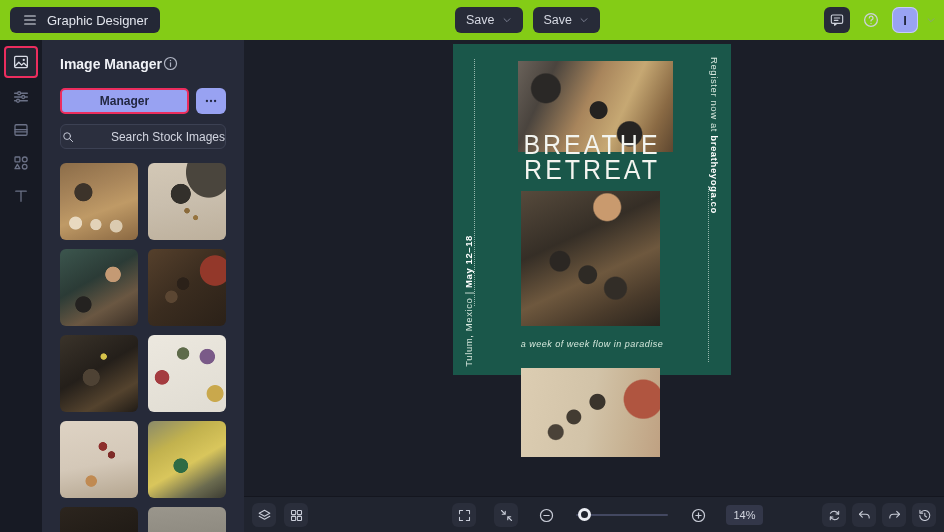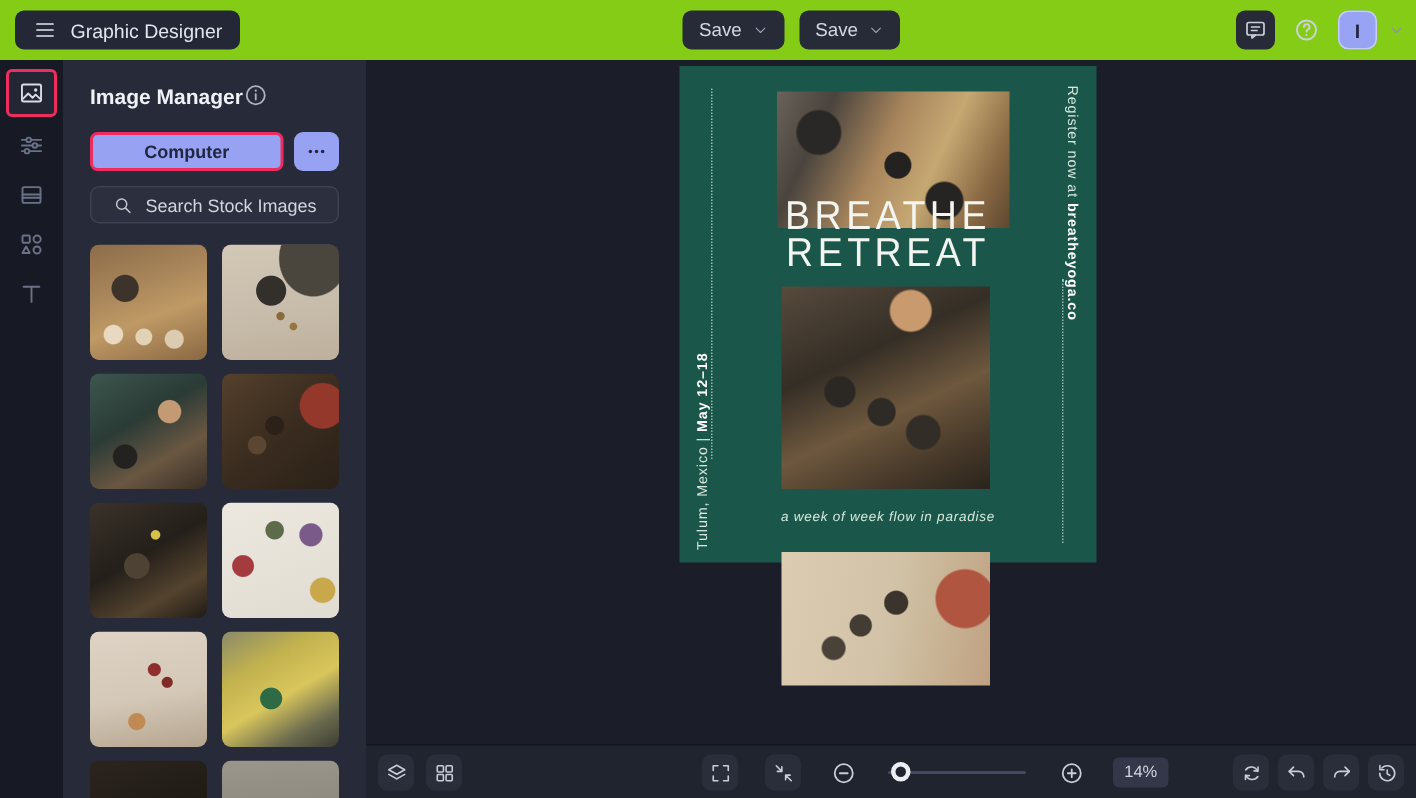--- a/index.html
+++ b/index.html
@@ -46,21 +46,21 @@
   .panel-title { font-size:14px; font-weight:bold; color:#f0f2f7; }
   .info-btn { color:#aeb3c2; }
   .src-row { display:flex; gap:7px; margin-top:16px; }
   .computer-btn { flex:1; height:26px; background:#98a2f2; border:2px solid #ec2d5e; border-radius:5px;
                   display:flex; align-items:center; justify-content:center;
                   color:#222741; font-size:12px; font-weight:bold; }
   .more-btn { width:30px; height:26px; background:#98a2f2; border-radius:6px;
               display:flex; align-items:center; justify-content:center;
               color:#222741; font-size:11px; font-weight:bold; letter-spacing:1px; }
   .search-bar { margin-top:10px; height:25px; background:#2b2f3e; border:1px solid #3c4153; border-radius:6px;
-                display:flex; align-items:center; justify-content:center; gap:8px;
+                display:flex; align-items:center; justify-content:space-between; gap:8px;
                 color:#d2d5e0; font-size:12px; }
   .search-bar .ic-wrap { color:#c3c7d4; }
   .thumb-grid { margin-top:14px; display:grid; grid-template-columns:1fr 1fr; gap:9px 10px; }
   .thumb { height:77px; border-radius:6px; background:#444; }
 
   .t1 { background:
     radial-gradient(circle at 20% 78%, #e8d9c0 0 7%, transparent 8%),
     radial-gradient(circle at 46% 80%, #e2d2b8 0 7%, transparent 8%),
     radial-gradient(circle at 72% 82%, #dbcbb0 0 7%, transparent 8%),
     radial-gradient(circle at 30% 38%, #3c332a 0 12%, transparent 13%),
@@ -142,21 +142,21 @@
   .vtext b { color:#ffffff; }
   .vtext-left { left:10px; bottom:8px; transform:rotate(180deg); }
   .vtext-right { right:11px; top:13px; }
 
   
   .bottombar { position:absolute; left:0; right:0; bottom:0; height:36px; background:#20242f;
                border-top:1px solid #14161f; }
   .bb-left { position:absolute; left:8px; top:6px; display:flex; gap:8px; }
   .bb-btn { width:24px; height:24px; background:#2a2e3b; border-radius:6px; display:flex;
             align-items:center; justify-content:center; color:#c9cdd8; }
-  .bb-center { position:absolute; left:224px; top:6px; display:flex; align-items:center; gap:18px; }
+  .bb-center { position:absolute; left:208px; top:6px; display:flex; align-items:center; gap:18px; }
   .bb-icon { width:20px; height:24px; display:flex; align-items:center; justify-content:center; color:#c9cdd8; }
   .slider { position:relative; width:92px; height:24px; margin:0 2px; }
   .slider .track { position:absolute; left:0; right:0; top:11px; height:2px; background:#434861; border-radius:1px; }
   .slider .knob { position:absolute; left:2px; top:5px; width:13px; height:13px; border-radius:50%;
                   background:#20242f; border:3px solid #eceef4; }
   .zoom-box { height:20px; min-width:37px; padding:0 6px; background:#333749; border-radius:4px;
               display:flex; align-items:center; justify-content:center; color:#d2d5df; font-size:11px; }
   .bb-right { position:absolute; right:8px; top:6px; display:flex; gap:6px; }
 </style>
 </head>
@@ -276,21 +276,21 @@
       <svg class="ic" width="17" height="17" viewBox="0 0 24 24">
         <circle cx="12" cy="12" r="8.5"></circle>
         <path d="M12 11v5"></path>
         <circle cx="12" cy="7.7" r="1" fill="currentColor" stroke="none"></circle>
       </svg>
     </span>
   </div>
 
   <div class="src-row">
     <div class="computer-btn">
-      <span>Computer</span>
+      <span>Manager</span>
     </div>
     <div class="more-btn">
       <span>
         <svg width="14" height="14" viewBox="0 0 24 24" fill="currentColor">
           <circle cx="5" cy="12" r="2"></circle>
             <circle cx="12" cy="12" r="2"></circle>
             <circle cx="19" cy="12" r="2"></circle>
         </svg>
       </span>
     </div>

